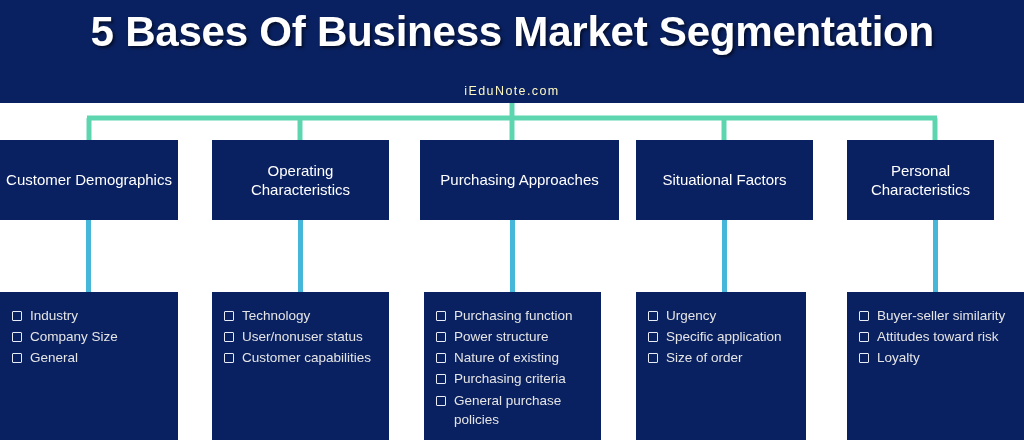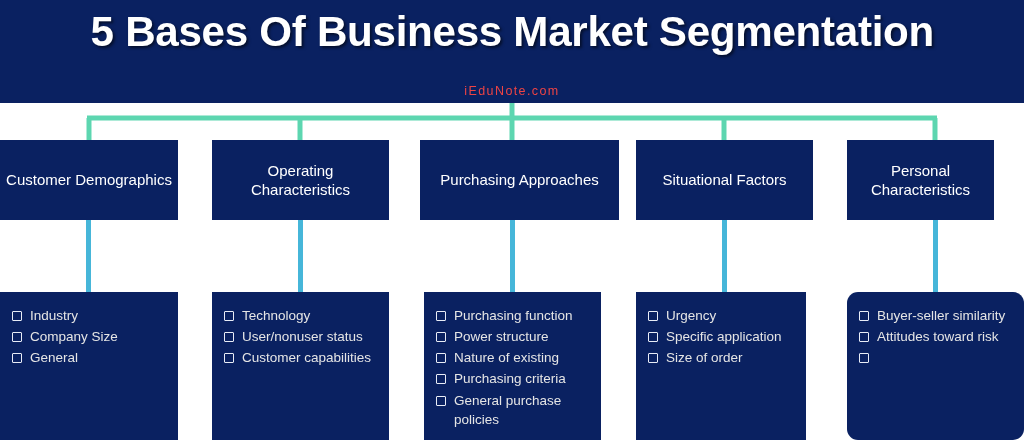--- a/index.html
+++ b/index.html
@@ -35,21 +35,21 @@
     font-size: 43px;
     font-weight: bold;
     letter-spacing: -0.3px;
     line-height: 1;
     text-shadow: 2px 2px 3px rgba(0,0,0,0.55);
     white-space: nowrap;
     margin-top: 4px;
     transform: scaleX(0.98);
   }
   #site-credit {
-    color: #ef4444;
+    color: #fef9c3;
     font-size: 12.5px;
     letter-spacing: 1.4px;
     margin-top: 31px;
   }
 
   
   #connector-bus {
     position: absolute;
     left: 0;
     top: 103px;
@@ -249,29 +249,30 @@
         <span class="bullet-box-icon"></span>
         <span class="detail-text">Specific application</span>
       </li>
       <li class="detail-item">
         <span class="bullet-box-icon"></span>
         <span class="detail-text">Size of order</span>
       </li>
     </ul>
   </div>
 
-  <div class="detail-box" style="left:847px; width:177px;border-radius:11px;">
+  <div class="detail-box" style="left:847px; width:177px;">
     <ul class="detail-list">
       <li class="detail-item">
         <span class="bullet-box-icon"></span>
         <span class="detail-text">Buyer-seller similarity</span>
       </li>
       <li class="detail-item">
         <span class="bullet-box-icon"></span>
         <span class="detail-text">Attitudes toward risk</span>
       </li>
       <li class="detail-item">
         <span class="bullet-box-icon"></span>
+        <span class="detail-text">Loyalty</span>
       </li>
     </ul>
   </div>
 
 </div>
 
 </body></html>

